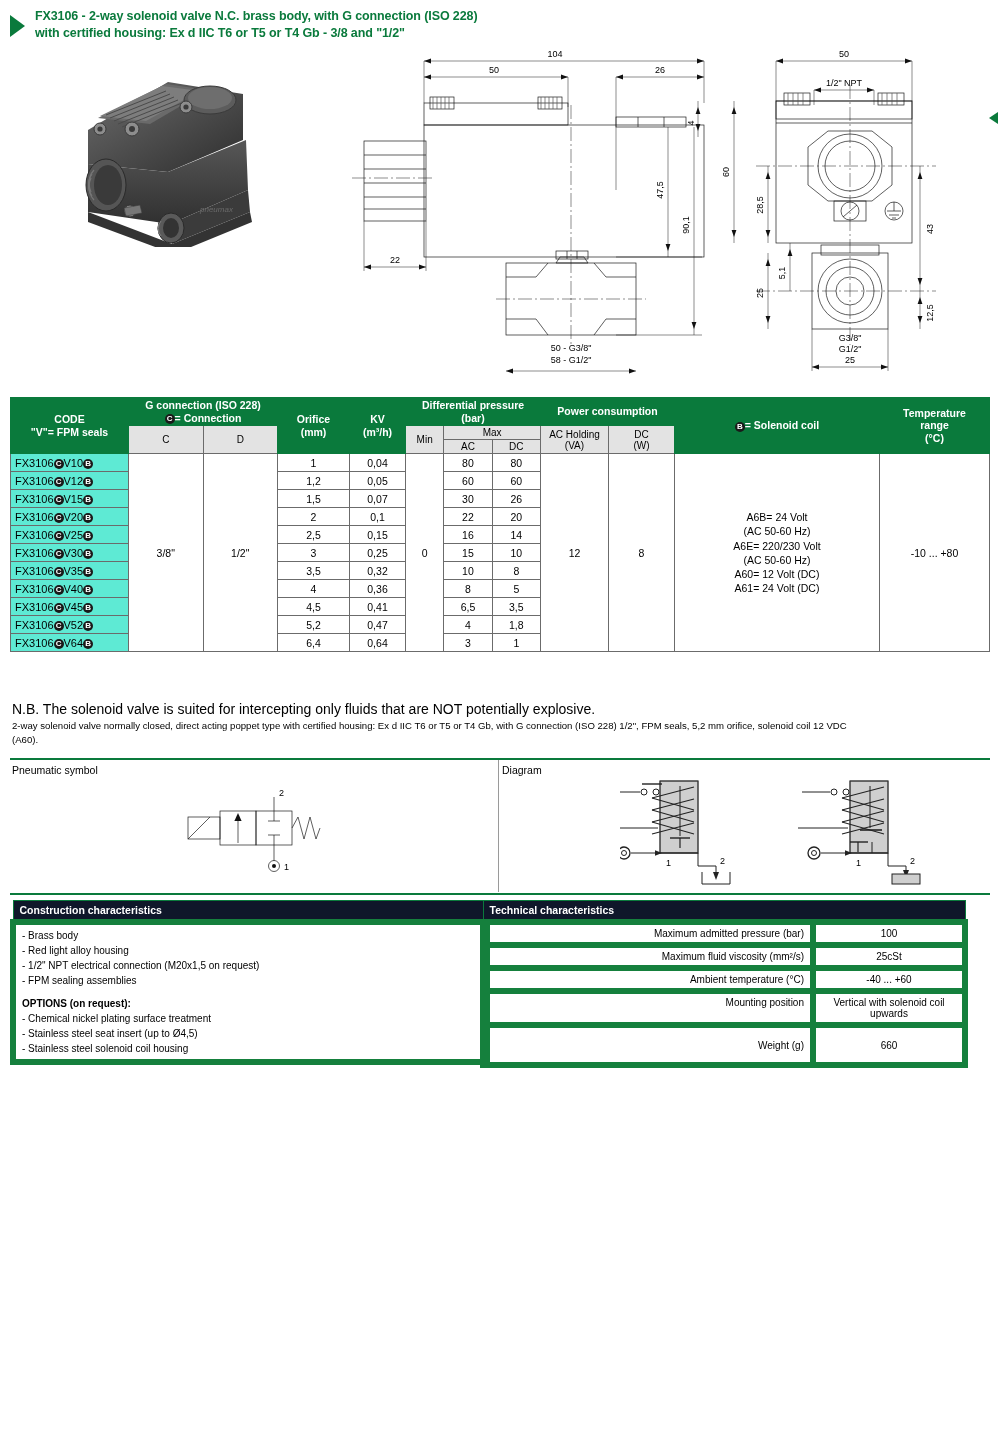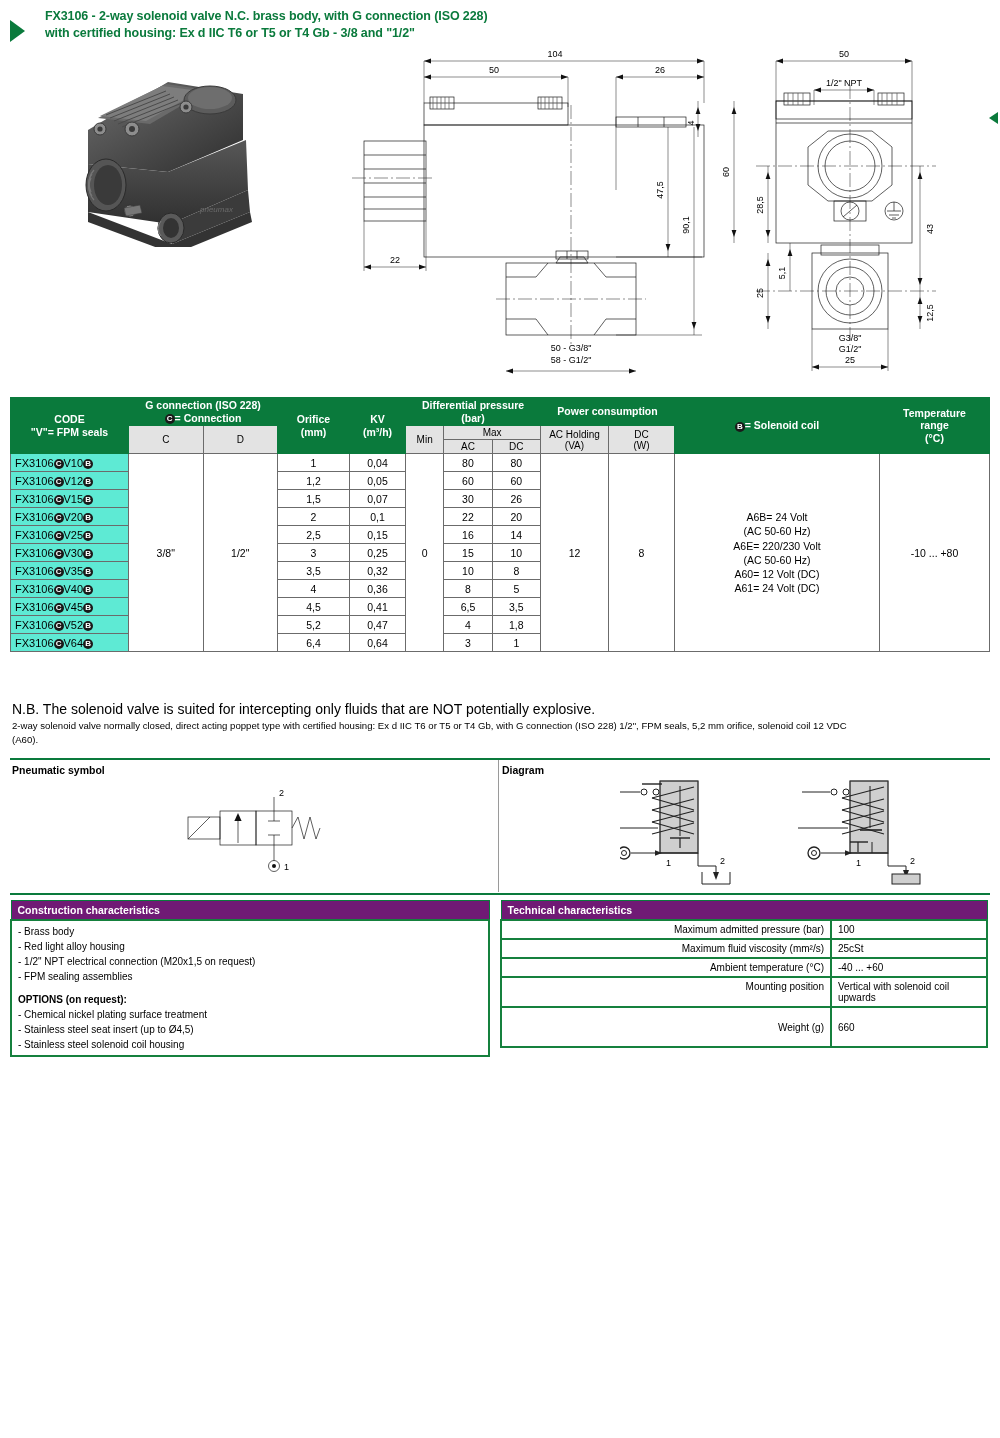--- a/index.html
+++ b/index.html
@@ -10,21 +10,21 @@
     font-family:"Liberation Sans", sans-serif;
     color:#000;
     position:relative;
     overflow:hidden;
   }
   .page { position:relative; width:1000px; height:1438px; }
 
   
   .title-wrap{
     position:absolute; left:10px; top:8px; width:940px;
-    display:flex; align-items:flex-end; gap:20px;
+    display:flex; align-items:center; gap:10px;
   }
   .tri{
     width:0;height:0;
     border-top:11px solid transparent;
     border-bottom:11px solid transparent;
     border-left:15px solid #0a7a3c;
     margin-top:3px; flex:none;
   }
   .title-text{
     font-size:12.5px; font-weight:bold; color:#0a7a3c; line-height:1.35;
@@ -88,35 +88,35 @@
   .nb .l{ display:block; }
 
   .hr-green{
     position:absolute; left:10px; width:980px; height:2px; background:#0a7a3c;
   }
 
   
   .panel-divider{
     position:absolute; left:498px; top:760px; width:1px; height:132px; background:#9a9a9a;
   }
-  .panel-label{ position:absolute; font-size:10.5px; font-weight:bold; }
+  .panel-label{ position:absolute; font-size:10.5px; font-weight:normal; }
 
   
   .chartbl{
     position:absolute; border-collapse:collapse; font-size:10px;
   }
   .chartbl th{
-    background:#701a75; color:#fff; text-align:left; font-weight:bold;
+    background:#0f172a; color:#fff; text-align:left; font-weight:bold;
     padding:3px 6px; font-size:10.5px; border:1px solid #0a7a3c;
   }
-  .chartbl td{ border:2px solid #15803d; padding:3px 6px; vertical-align:top; }
+  .chartbl td{ border:6px solid #15803d; padding:3px 6px; vertical-align:top; }
   .constr-body{ line-height:1.5; font-size:10px; }
   .constr-body .ob{ font-weight:bold; display:block; margin-top:8px;}
   .tech td.k{ width:330px;text-align:right; }
-  .tech td.v{ text-align:left;margin-top:45px; }
+  .tech td.v{ text-align:center;margin-top:45px; }
 
   svg{ display:block; }
   .ln{ stroke:#1a1a1a; stroke-width:0.7; fill:none; }
   .lnt{ stroke:#1a1a1a; stroke-width:0.5; fill:none; }
   .dim{ font-size:9px; fill:#000; font-family:"Liberation Sans", sans-serif; }
 </style>
 </head>
 <body>
 
 <div class="page">
@@ -718,21 +718,21 @@
         <div>
               <div>- Chemical nickel plating surface treatment</div>
               <div>- Stainless steel seat insert (up to Ø4,5)</div>
               <div>- Stainless steel solenoid coil housing</div>
             </div>
       </td>
     </tr>
   </tbody>
     </table>
 
-  <table class="chartbl tech" style="left:500px; top:900px; width:488px;border-radius:11px;">
+  <table class="chartbl tech" style="left:480px; top:900px; width:488px;border-radius:11px;">
     <thead>
       <tr>
         <th colspan="2">Technical characteristics</th>
       </tr>
     </thead>
     <tbody>
         <tr>
           <td class="k">Maximum admitted pressure (bar)</td>
           <td class="v">100</td>
         </tr>

